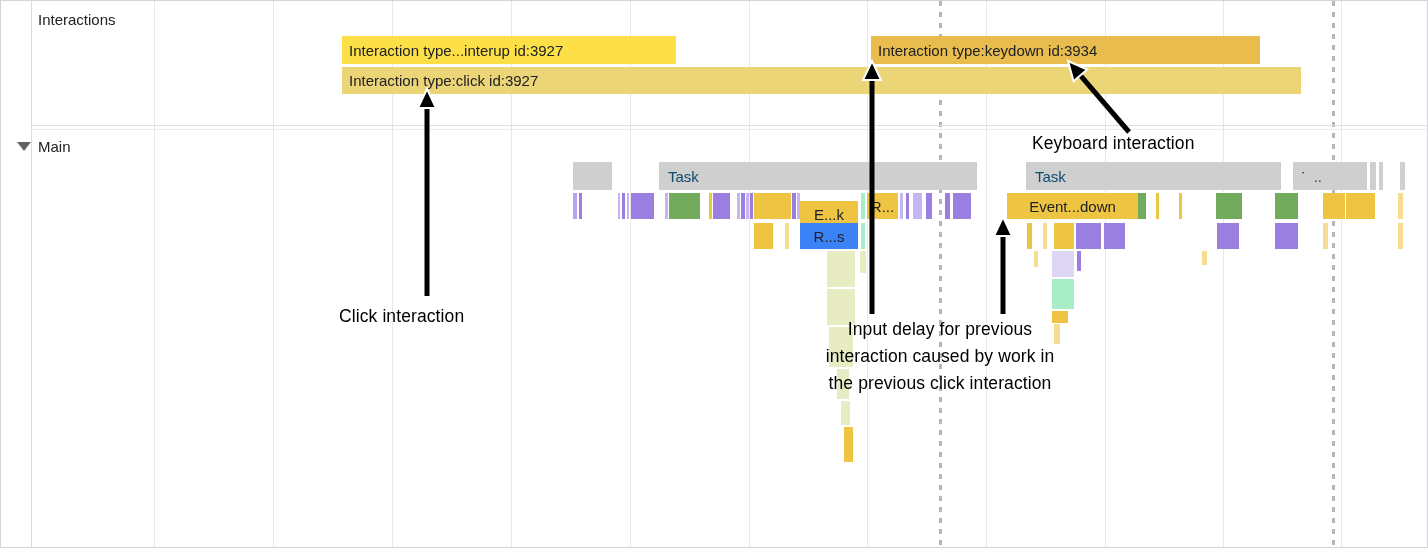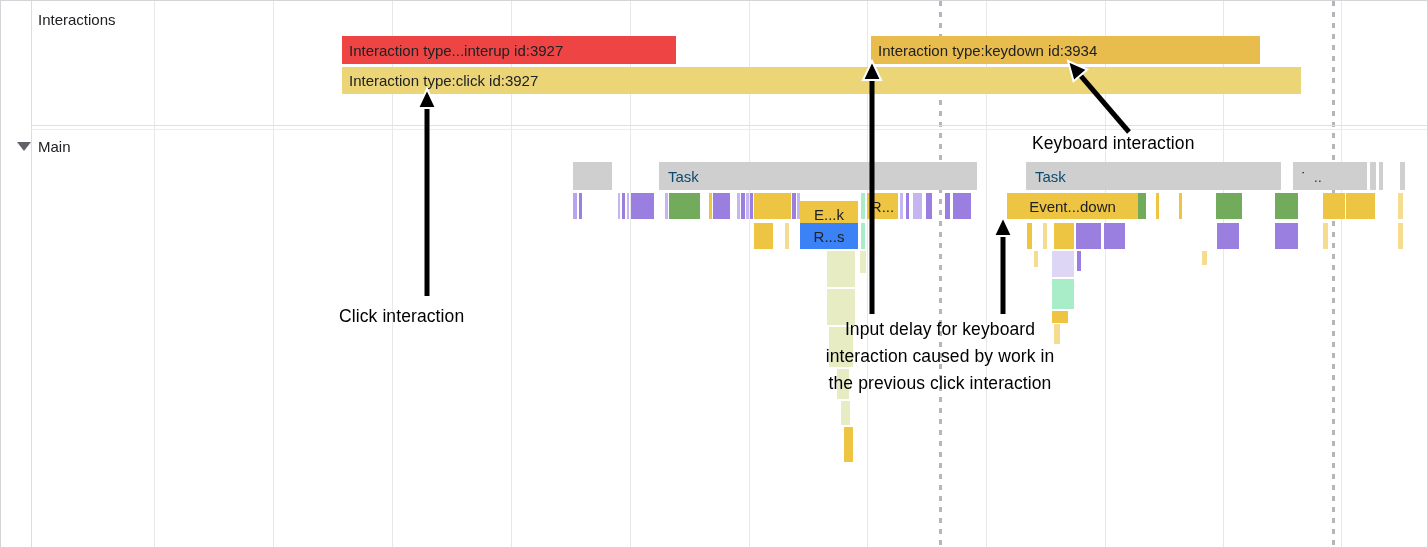--- a/index.html
+++ b/index.html
@@ -65,21 +65,21 @@
   <div class="gutter"></div>
 
   <div class="track-label" style="left:37px;top:10px">
     <span>Interactions</span>
   </div>
   <div class="track-label" style="left:16px;top:137px">
     <span class="tri"></span><span>Main</span>
   </div>
 
   <div id="interactions-layer">
-      <div class="ibar" style="left: 341px; top: 35px; width: 334px; height: 28px; background: #ef4444;">
+      <div class="ibar" style="left: 341px; top: 35px; width: 334px; height: 28px; background: #fde047;">
         <span>Interaction type...interup id:3927</span>
       </div>
       <div class="ibar" style="left: 341px; top: 66px; width: 959px; height: 27px; background: rgb(236, 213, 119);">
         <span>Interaction type:click id:3927</span>
       </div>
       <div class="ibar" style="left: 870px; top: 35px; width: 389px; height: 28px; background: rgb(233, 188, 78);">
         <span>Interaction type:keydown id:3934</span>
       </div>
     </div>
 
@@ -199,18 +199,18 @@
         <line x1="1002" y1="313" x2="1002" y2="235" stroke="#000" stroke-width="5"></line>
         <polygon points="1002,216 1011,235 993,235" fill="#000" stroke="#fff" stroke-width="2"></polygon>
       </g>
     </svg>
 
   <div class="anno" style="left:338px;top:302px">Click interaction</div>
 
   <div class="anno" style="left:1031px;top:129px">Keyboard interaction</div>
 
   <div class="anno center" id="anno-delay" style="left:784px;top:315px;width:310px">
-      <div>Input delay for keyboard</div>
+      <div>Input delay for previous</div>
       <div>interaction caused by work in</div>
       <div>the previous click interaction</div>
     </div>
 
 </div>
 
 </body></html>

